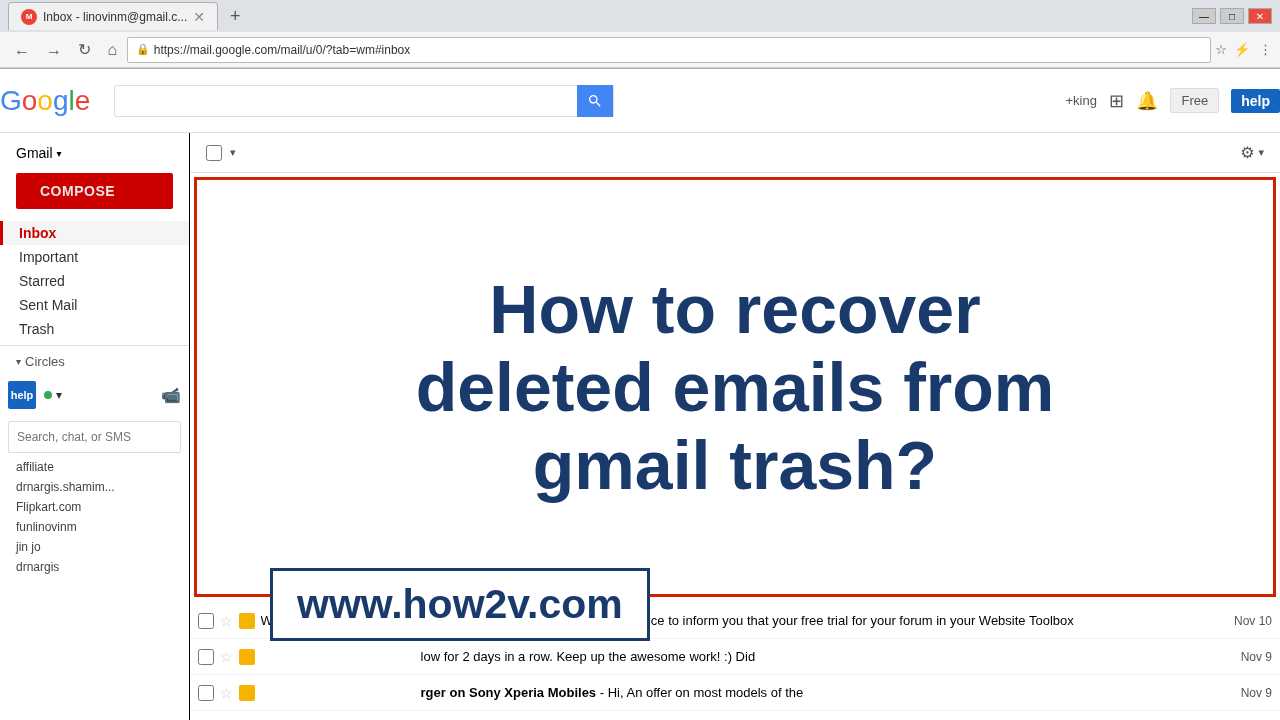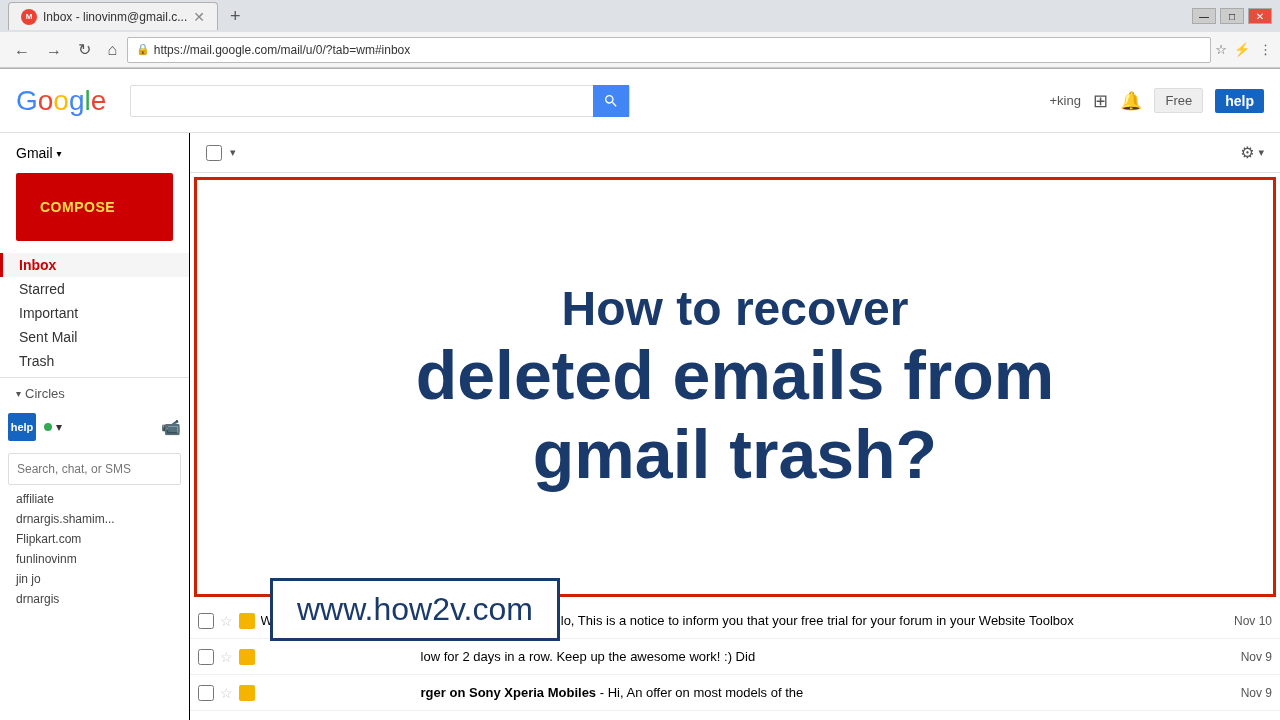--- a/index.html
+++ b/index.html
@@ -19,21 +19,21 @@
     .nav-btn { background: none; border: none; cursor: pointer; color: #555; font-size: 16px; padding: 2px 6px; border-radius: 2px; }
     .address-bar { flex: 1; display: flex; align-items: center; background: white; border: 1px solid #bbb; border-radius: 2px; padding: 2px 8px; height: 26px; font-size: 12px; color: #333; gap: 4px; }
     .address-bar .lock-icon { color: #888; font-size: 11px; }
     .address-input { border: none; outline: none; flex: 1; font-size: 12px; color: #333; background: transparent; }
     .nav-right-icons { display: flex; align-items: center; gap: 8px; color: #555; }
 
     
     .app-container { display: flex; flex-direction: column; height: calc(720px - 68px); background: white; }
 
     
-    .google-header { display: flex; align-items: center; padding: 8px 16px; background: white; border-bottom: 1px solid #e0e0e0; height: 64px; gap: 16px; }
+    .google-header { display: flex; align-items: center; padding: 8px 0; background: white; border-bottom: 1px solid #e0e0e0; height: 64px; gap: 16px; }
     .google-logo { font-size: 28px; font-weight: normal; margin-right: 8px; }
     .google-logo span:nth-child(1) { color: #4285F4; }
     .google-logo span:nth-child(2) { color: #EA4335; }
     .google-logo span:nth-child(3) { color: #FBBC05; }
     .google-logo span:nth-child(4) { color: #4285F4; }
     .google-logo span:nth-child(5) { color: #34A853; }
     .google-logo span:nth-child(6) { color: #EA4335; }
 
     .search-bar { flex: 1; max-width: 500px; display: flex; align-items: center; border: 1px solid #ddd; border-radius: 2px; height: 32px; }
     .search-input { flex: 1; border: none; outline: none; padding: 4px 8px; font-size: 14px; }
@@ -43,21 +43,21 @@
     .header-icon { color: #555; font-size: 18px; cursor: pointer; }
     .user-btn { font-size: 13px; color: #555; cursor: pointer; border: 1px solid #ddd; padding: 4px 10px; border-radius: 2px; }
     .help-badge { background: #1565C0; color: white; font-size: 14px; font-weight: bold; padding: 4px 10px; border-radius: 2px; }
 
     
     .body-layout { display: flex; flex: 1; overflow: hidden; }
 
     
     .sidebar { width: 190px; min-width: 190px; padding: 8px 0; background: white; overflow-y: auto; border-right: 1px solid #000000; }
     .gmail-label { display: flex; align-items: center; padding: 4px 16px; font-size: 14px; font-weight: 500; cursor: pointer; }
-    .compose-btn { margin: 8px 16px 12px; background: #cc0000; color: #fde047; border: none; border-radius: 2px; padding: 26px 24px; font-size: 14px; font-weight: bold; cursor: pointer; letter-spacing: 0.5px; width: calc(100% - 32px); text-align: left; }
+    .compose-btn { margin: 8px 16px 12px; background: #cc0000; color: #e5e5e5; border: none; border-radius: 2px; padding: 10px 24px; font-size: 14px; font-weight: bold; cursor: pointer; letter-spacing: 0.5px; width: calc(100% - 32px); text-align: left; }
     .nav-item { display: flex; align-items: center; padding: 4px 16px; font-size: 14px; cursor: pointer; color: #333; border-left: 3px solid transparent; }
     .nav-item.active { background: #f5f5f5; border-left-color: #cc0000; font-weight: bold; color: #cc0000; }
     .section-divider { border: none; border-top: 1px solid #e0e0e0; margin: 4px 0; }
     .circles-label { display: flex; align-items: center; padding: 4px 16px; font-size: 13px; color: #555; cursor: pointer; }
     .circles-label .arrow { font-size: 10px; margin-right: 4px; }
     .chat-bar { display: flex; align-items: center; padding: 4px 8px; gap: 8px; margin: 4px 0; }
     .chat-avatar { width: 28px; height: 28px; background: #1565C0; color: white; border-radius: 2px; display: flex; align-items: center; justify-content: center; font-size: 11px; font-weight: bold; }
     .chat-status { display: flex; align-items: center; gap: 4px; font-size: 12px; color: #333; }
     .status-dot { width: 8px; height: 8px; background: #34A853; border-radius: 50%; }
     .video-icon { margin-left: auto; color: #555; font-size: 16px; cursor: pointer; }
@@ -66,38 +66,38 @@
 
     
     .main-content { flex: 1; display: flex; flex-direction: column; position: relative; overflow: hidden; }
     .main-toolbar { display: flex; align-items: center; padding: 4px 16px; border-bottom: 1px solid #e0e0e0; height: 40px; }
     .gear-icon { margin-left: auto; font-size: 16px; color: #555; cursor: pointer; }
 
     
     .overlay-container { position: relative; flex: 1; overflow: hidden; }
     .tutorial-image { position: absolute; top: 0; left: 0; right: 0; height: 420px; background: white; border: 3px solid #cc2200; display: flex; align-items: center; justify-content: center; z-index: 10; margin: 4px; }
     .tutorial-text { text-align: center; font-weight: 900; color: #1a3a6b; line-height: 1.15; padding: 20px; }
-    .tutorial-text .line1 { font-size: 48px; display: block; }
+    .tutorial-text .line1 { font-size: 68px; display: block; }
     .tutorial-text .line2 { font-size: 68px; display: block; }
     .tutorial-text .line3 { font-size: 68px; display: block; }
 
     
     .email-list { position: absolute; bottom: 0; left: 0; right: 0; top: 430px; overflow: hidden; }
     .email-row { display: flex; align-items: center; padding: 4px 8px; border-bottom: 1px solid #f0f0f0; height: 36px; cursor: pointer; background: white; }
     .email-checkbox { width: 16px; height: 16px; margin-right: 6px; flex-shrink: 0; }
     .star-btn { color: #ccc; font-size: 14px; margin-right: 6px; cursor: pointer; flex-shrink: 0; }
     .folder-icon { width: 16px; height: 16px; background: #F4B400; border-radius: 2px; margin-right: 6px; flex-shrink: 0; }
     .sender { min-width: 160px; max-width: 160px; font-size: 13px; overflow: hidden; text-overflow: ellipsis; white-space: nowrap; }
     .email-subject { flex: 1; font-size: 13px; overflow: hidden; text-overflow: ellipsis; white-space: nowrap; }
     .email-subject .subject-bold { font-weight: bold; }
     .email-date { font-size: 12px; color: #555; margin-left: 8px; min-width: 55px; text-align: right; }
 
     
     .watermark { position: absolute; bottom: 80px; left: 80px; background: white; border: 3px solid #1a3a6b; padding: 10px 24px; z-index: 20; }
-    .watermark-text { font-size: 32px; font-weight: normal; color: #1a3a6b; }
+    .watermark-text { font-size: 41px; font-weight: bold; color: #1a3a6b; }
   </style>
 </head>
 <body>
 
 <div class="browser-chrome">
   <div class="title-bar">
     <div class="tab">
       <span class="tab-icon">M</span>
       <span>Inbox - linovinm@gmail.c...</span>
       <span class="tab-close">✕</span>
@@ -155,24 +155,24 @@
       <div class="gmail-label">
         <span>Gmail</span>
         <span style="margin-left:4px;font-size:10px;">▾</span>
       </div>
       <button class="compose-btn">COMPOSE</button>
 
       <div class="nav-item active">
         <span>Inbox</span>
       </div>
       <div class="nav-item">
+        <span>Important</span>
+      </div>
+      <div class="nav-item">
         <span>Starred</span>
-      </div>
-      <div class="nav-item">
-        <span>Important</span>
       </div>
       <div class="nav-item">
         <span>Sent Mail</span>
       </div>
       <div class="nav-item">
         <span>Trash</span>
       </div>
 
       <hr class="section-divider">
 

